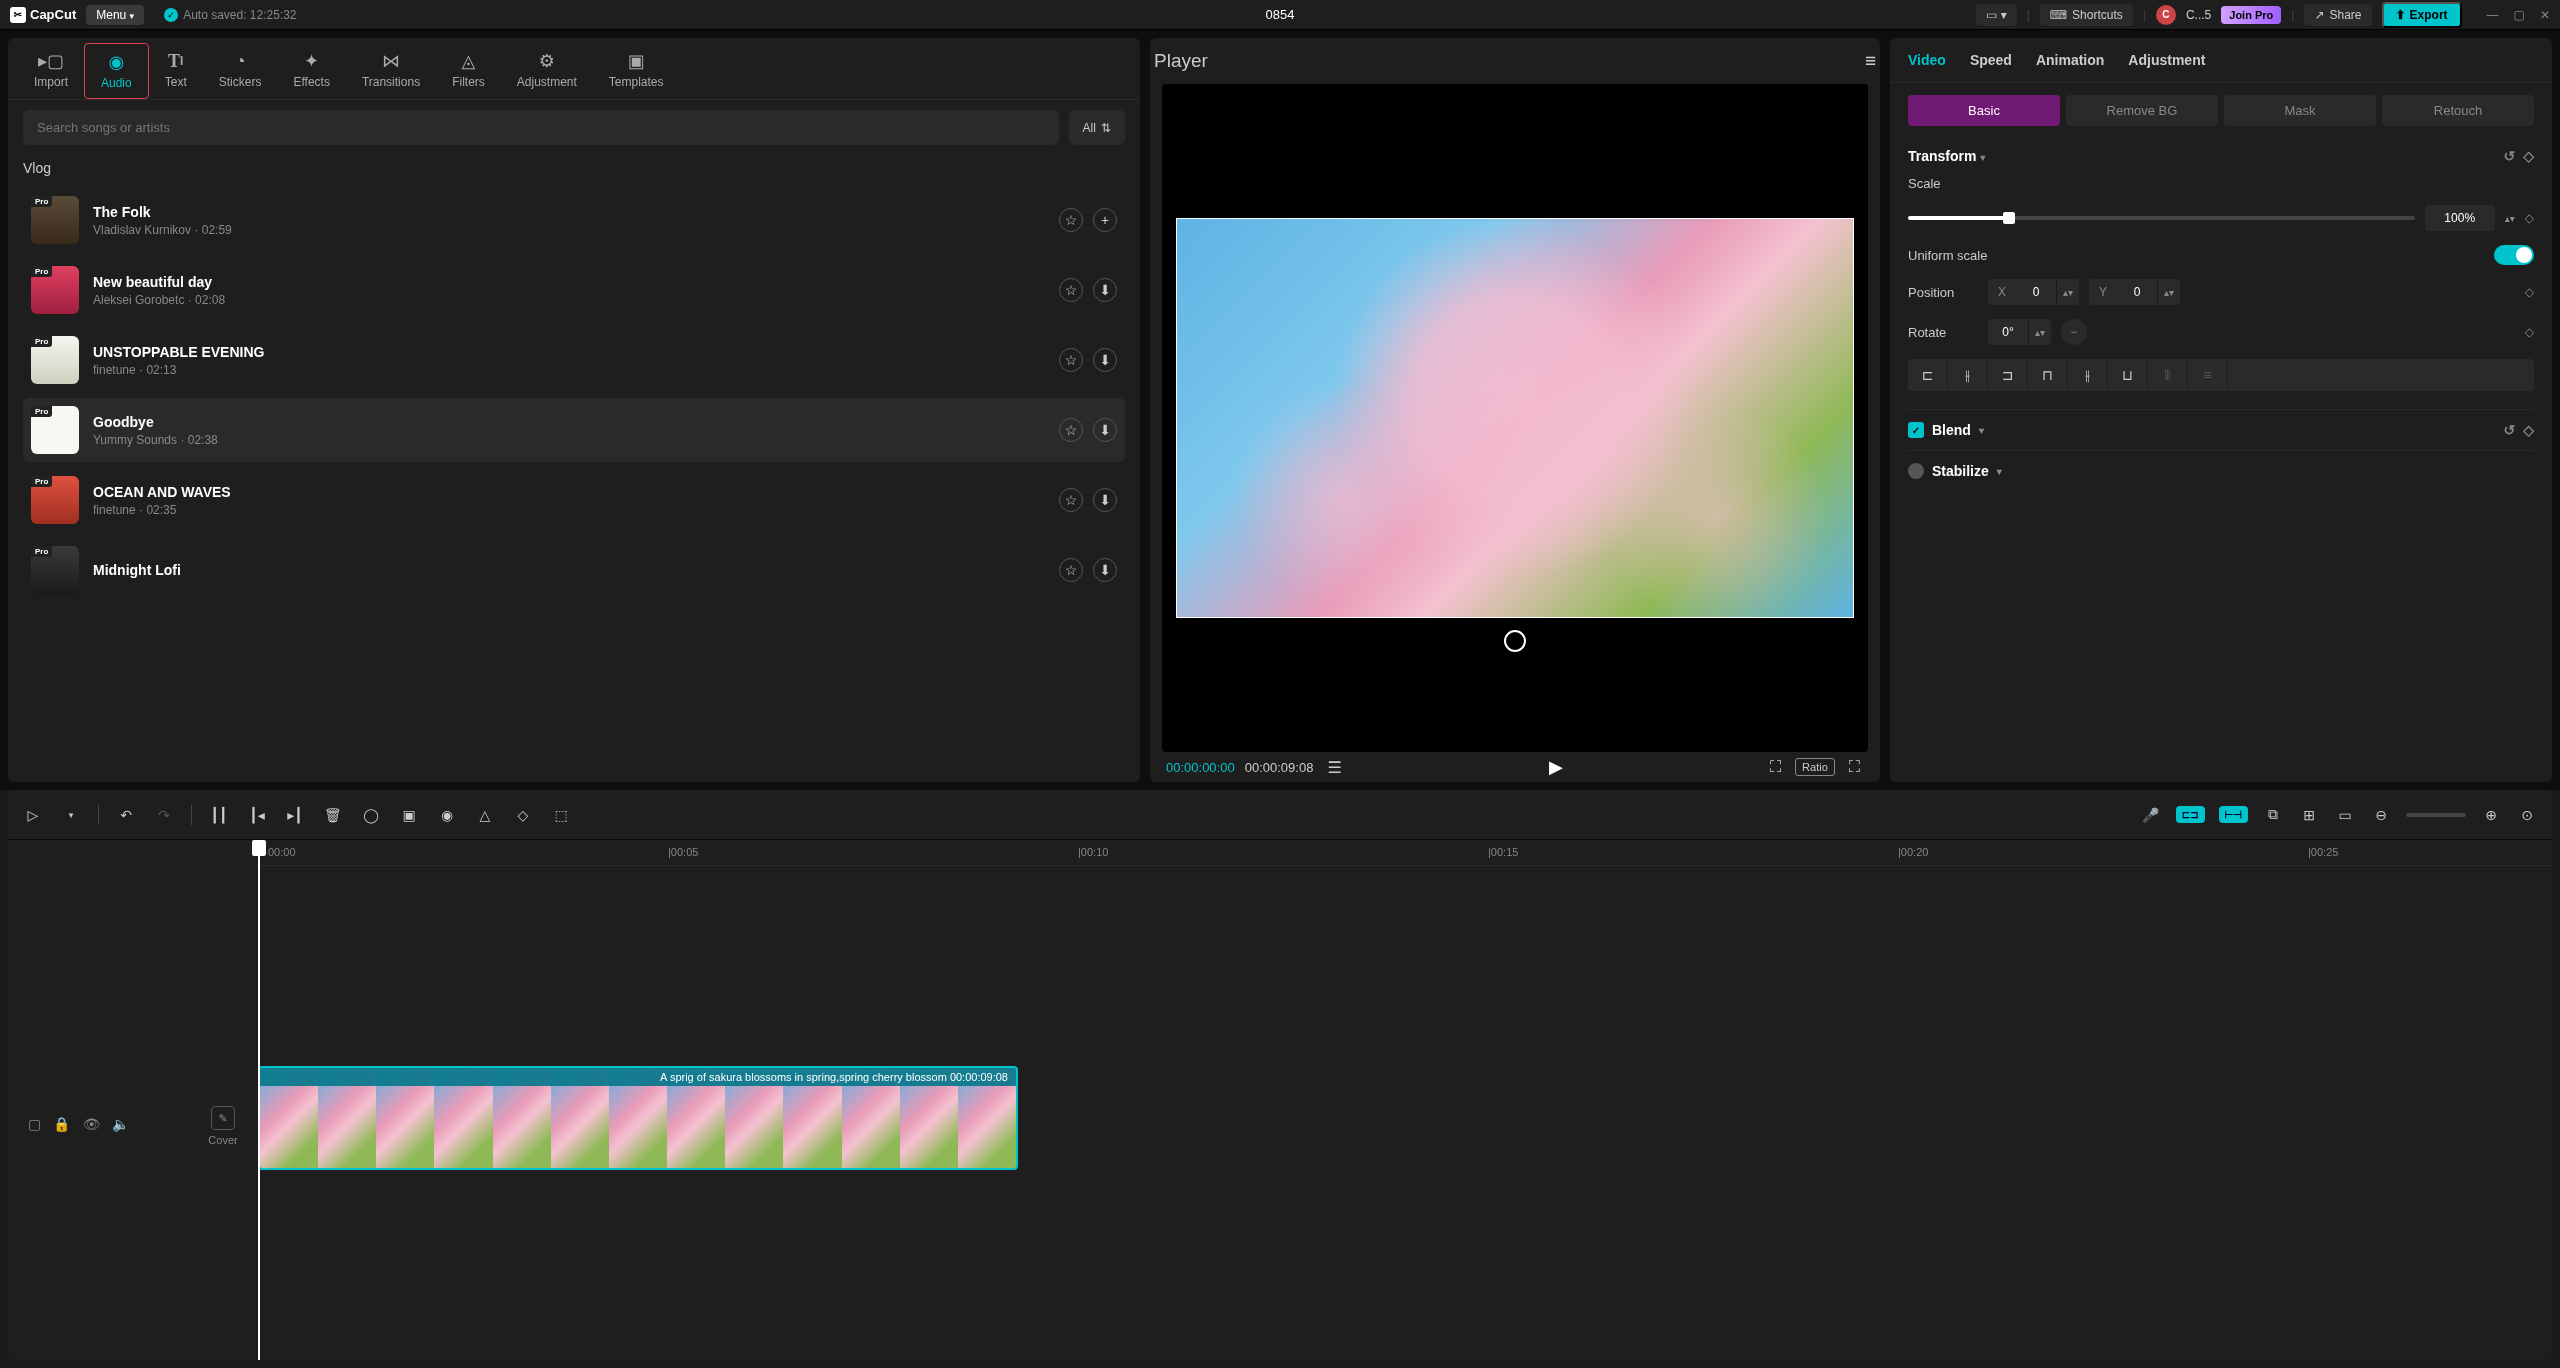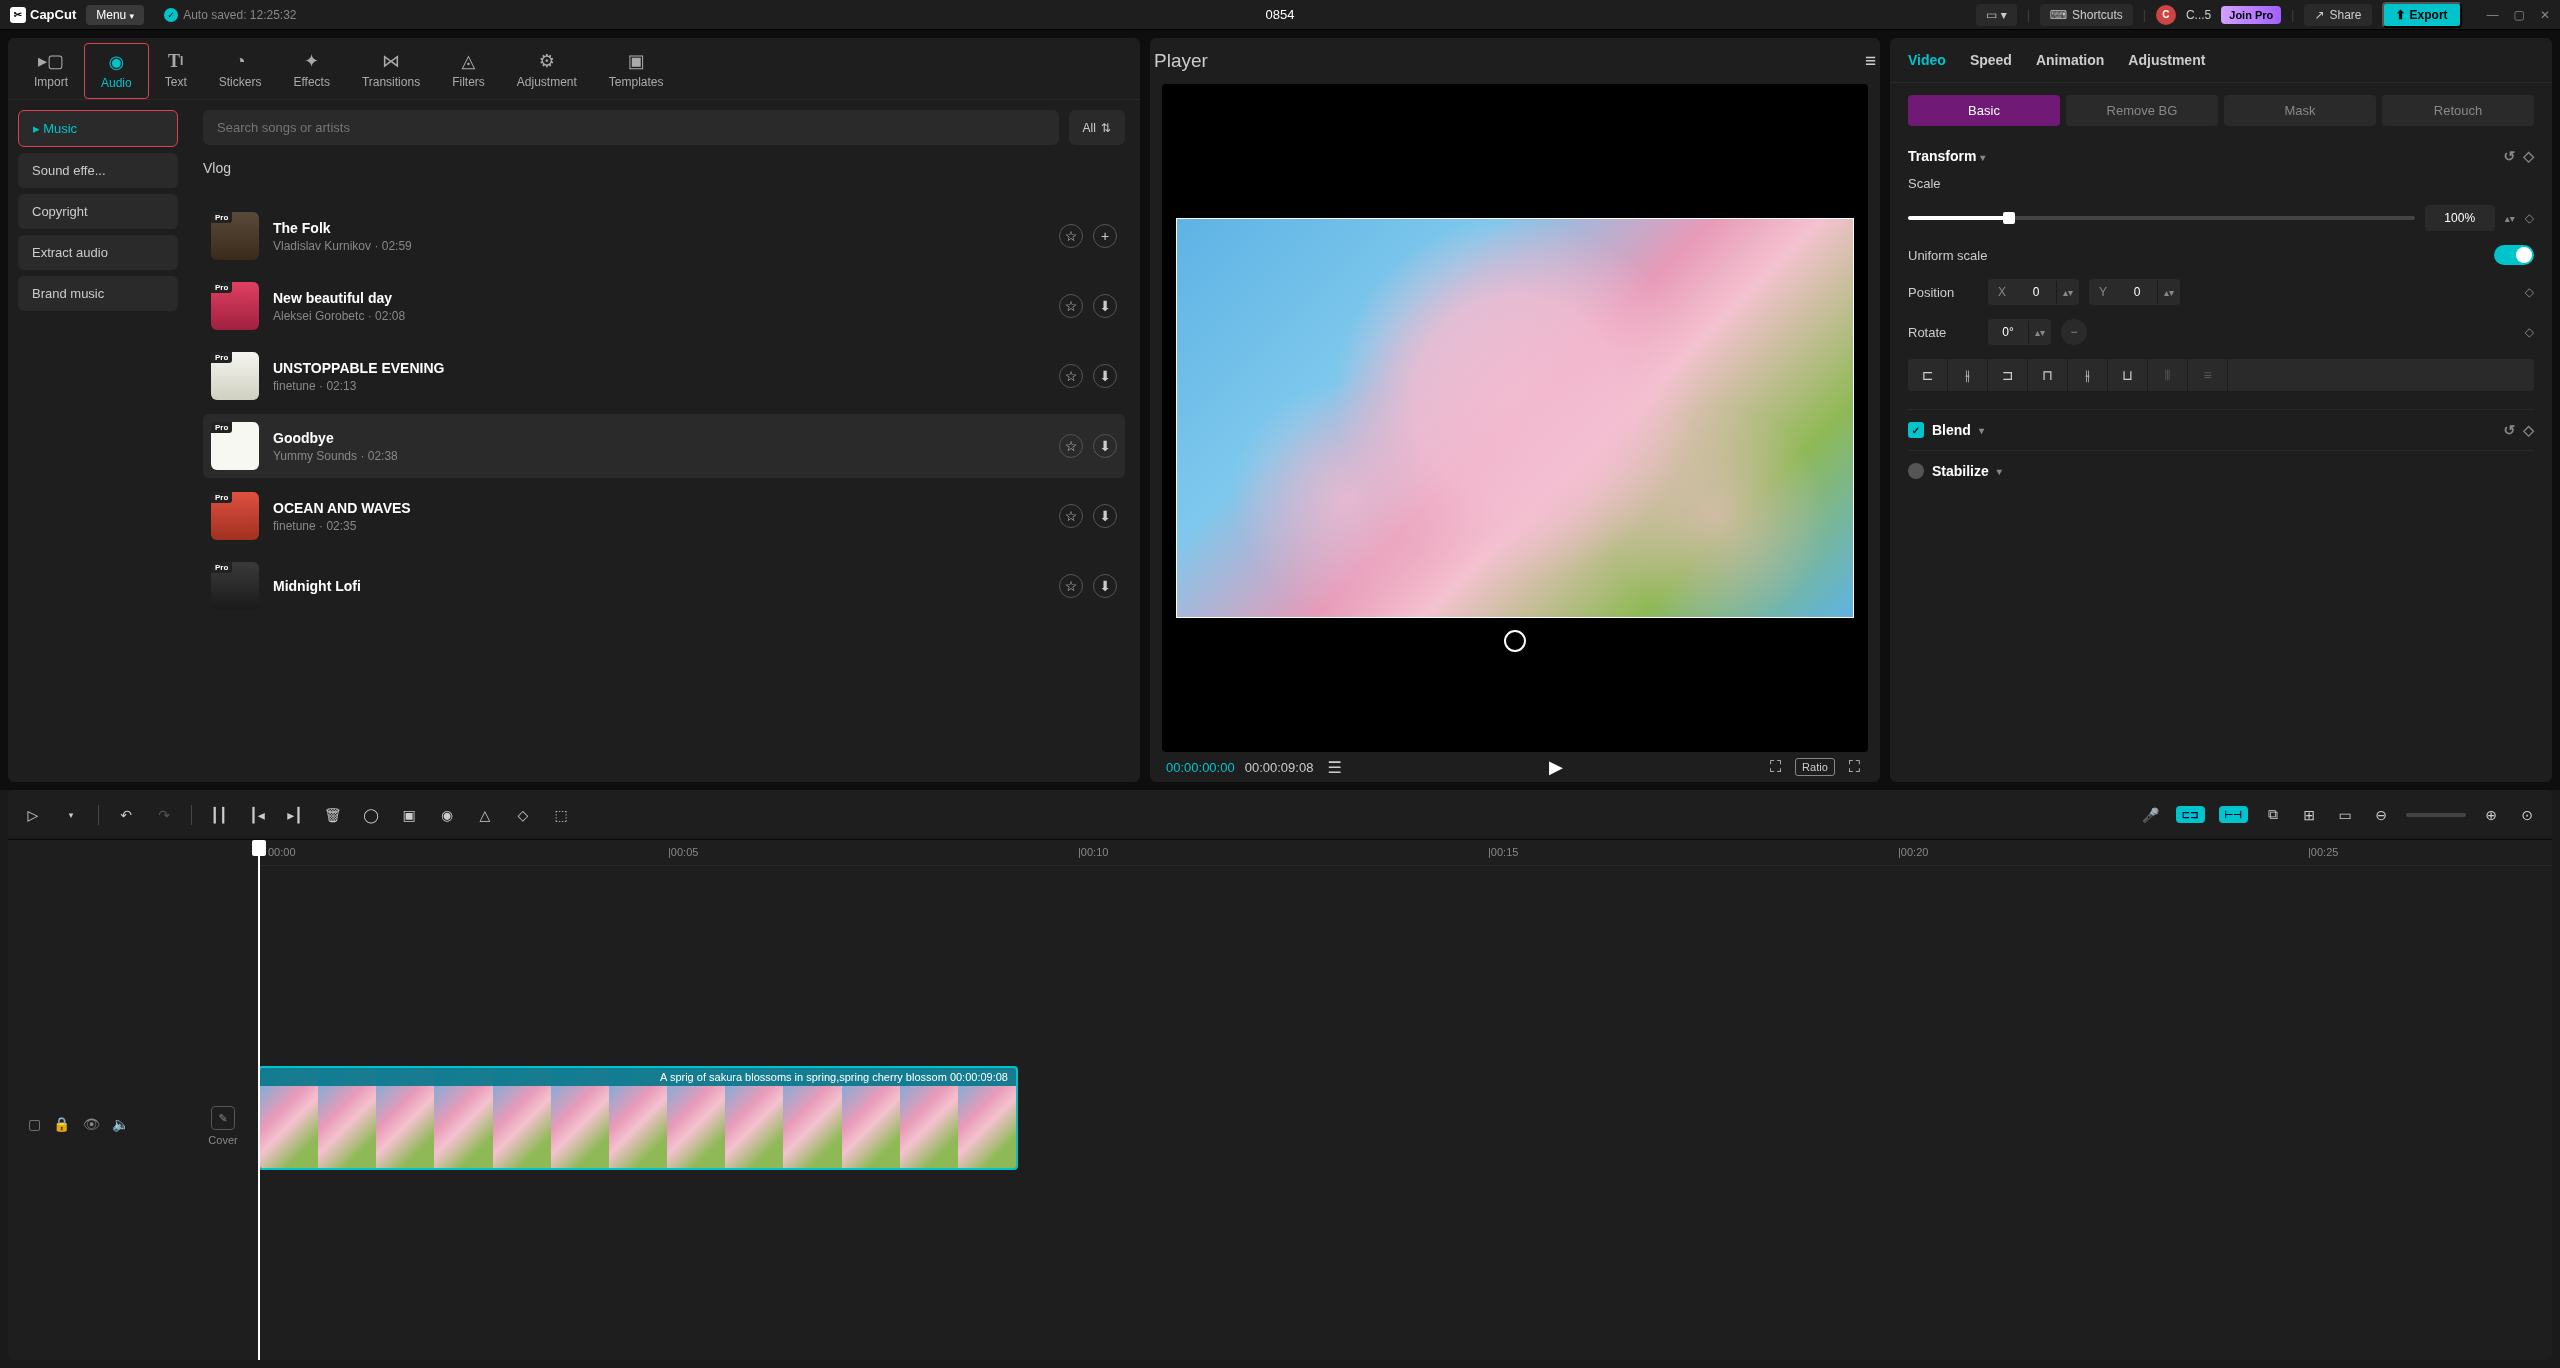--- a/index.html
+++ b/index.html
@@ -31,21 +31,21 @@
 .top-tab.active { color: #00c4cc; border: 1px solid #e04050; border-radius: 4px; }
 .top-tab .icon { font-size: 18px; height: 20px; display: flex; align-items: center; }
 .left-content { display: flex; flex: 1; overflow: hidden; }
 .side-cats { width: 180px; padding: 10px; display: flex; flex-direction: column; gap: 6px; }
 .side-cat { padding: 10px 14px; border-radius: 6px; color: #ccc; font-size: 13px; cursor: pointer; background: #2a2a2a; }
 .side-cat.active { color: #00c4cc; border: 1px solid #e04050; }
 .music-list { flex: 1; padding: 10px 15px; overflow-y: auto; }
 .search-row { display: flex; gap: 10px; margin-bottom: 15px; }
 .search-box { flex: 1; background: #2a2a2a; border: none; border-radius: 6px; padding: 10px 14px; color: #888; font-size: 13px; }
 .filter-btn { background: #2a2a2a; border: none; color: #ccc; padding: 8px 14px; border-radius: 6px; font-size: 12px; display: flex; align-items: center; gap: 5px; }
-.section-title { color: #ccc; font-size: 14px; margin-bottom: 28px; }
+.section-title { color: #ccc; font-size: 14px; margin-bottom: 12px; }
 .track { display: flex; align-items: center; padding: 8px; border-radius: 6px; gap: 14px; margin-bottom: 6px; }
 .track.hover { background: #2a2a2a; }
 .thumb { width: 48px; height: 48px; background: #444; border-radius: 6px; position: relative; flex-shrink: 0; }
 .pro-tag { position: absolute; top: 0; left: 0; background: #222; color: #fff; font-size: 8px; padding: 1px 4px; border-radius: 3px 0 3px 0; font-weight: bold; }
 .thumb.t1 { background: linear-gradient(#5a4a3a, #3a2a1a); }
 .thumb.t2 { background: linear-gradient(#e04060, #a02040); }
 .thumb.t3 { background: linear-gradient(#f5f5f0, #d0d0c0); }
 .thumb.t4 { background: #f8f8f2; }
 .thumb.t5 { background: linear-gradient(#e05040, #a03020); }
 .thumb.t6 { background: linear-gradient(#3a3a3a, #1a1a1a); }
@@ -190,27 +190,20 @@
         <div class="top-tab">
             <span class="icon">⚙</span>
             <span>Adjustment</span>
           </div>
         <div class="top-tab">
             <span class="icon">▣</span>
             <span>Templates</span>
           </div>
       </div>
       <div class="left-content">
-        <div class="side-cats">
-          <div class="side-cat active">▸ <span>Music</span></div>
-          <div class="side-cat">Sound effe...</div>
-          <div class="side-cat">Copyright</div>
-          <div class="side-cat">Extract audio</div>
-          <div class="side-cat">Brand music</div>
-        </div>
         <div class="music-list">
           <div class="search-row">
             <input class="search-box" placeholder="Search songs or artists" style="">
             <button class="filter-btn">
                 <span>All</span> 
                 <span>⇅</span>
               </button>
           </div>
           <div class="section-title">Vlog</div>
 

